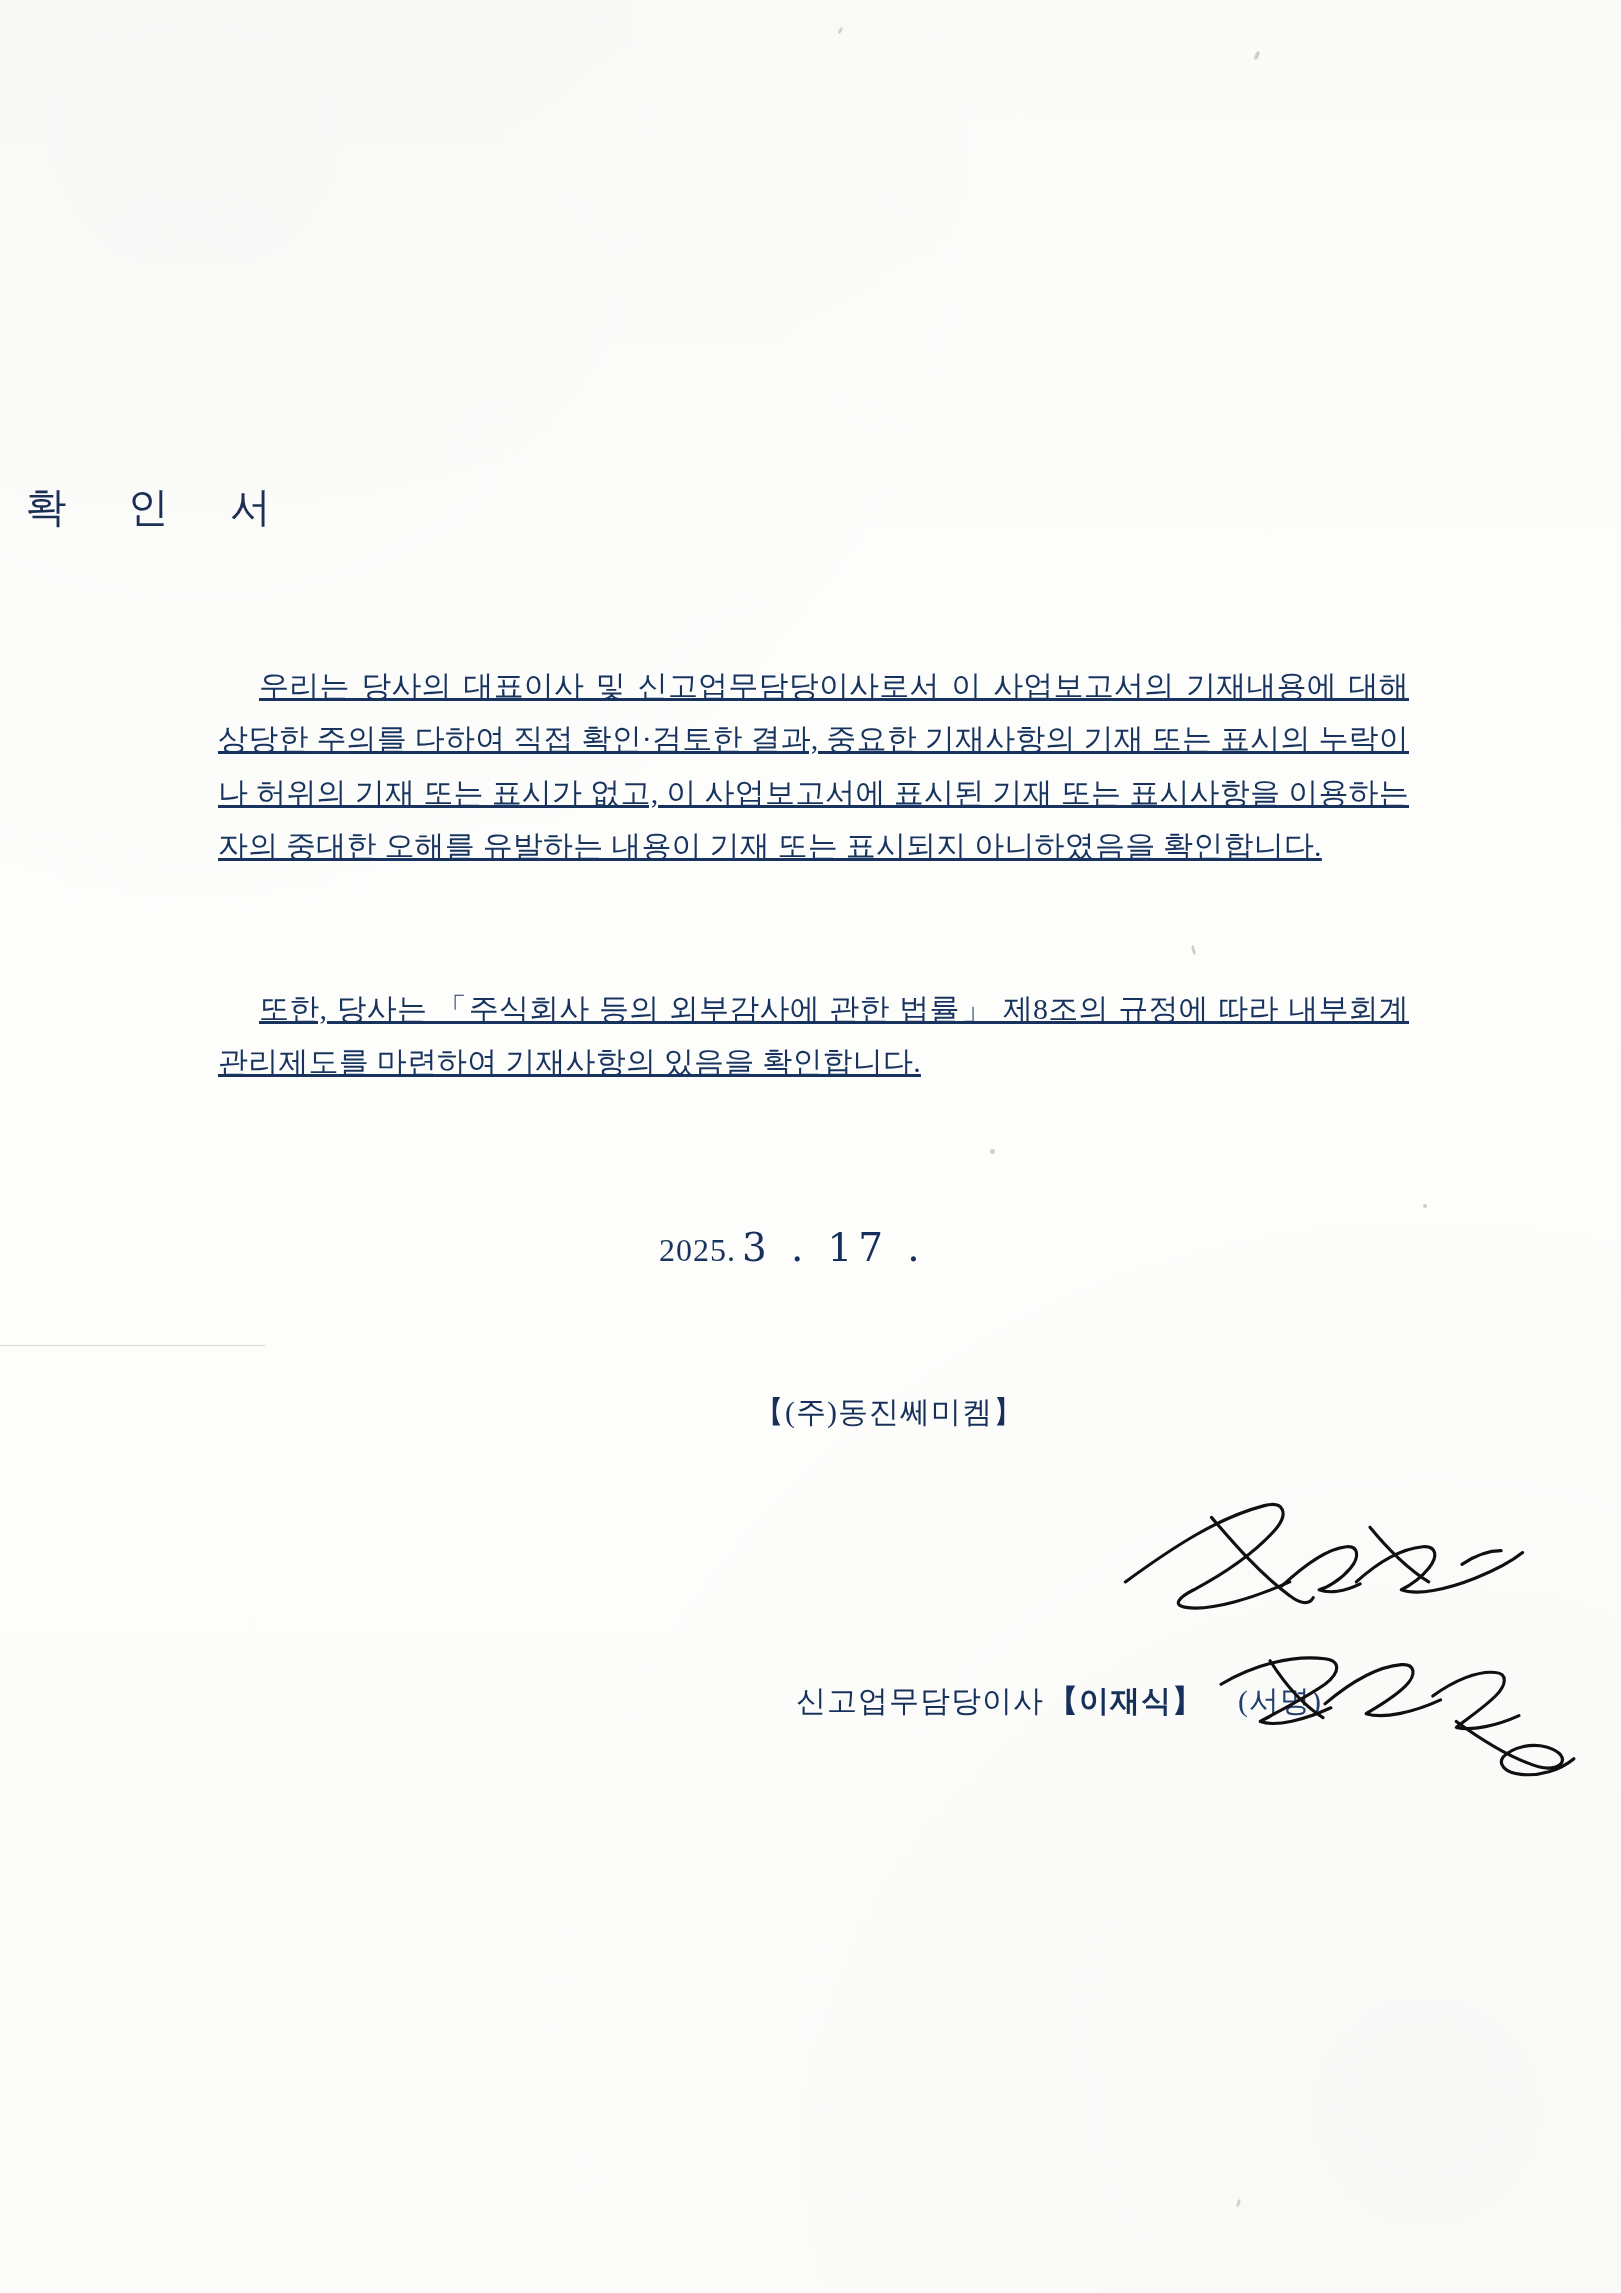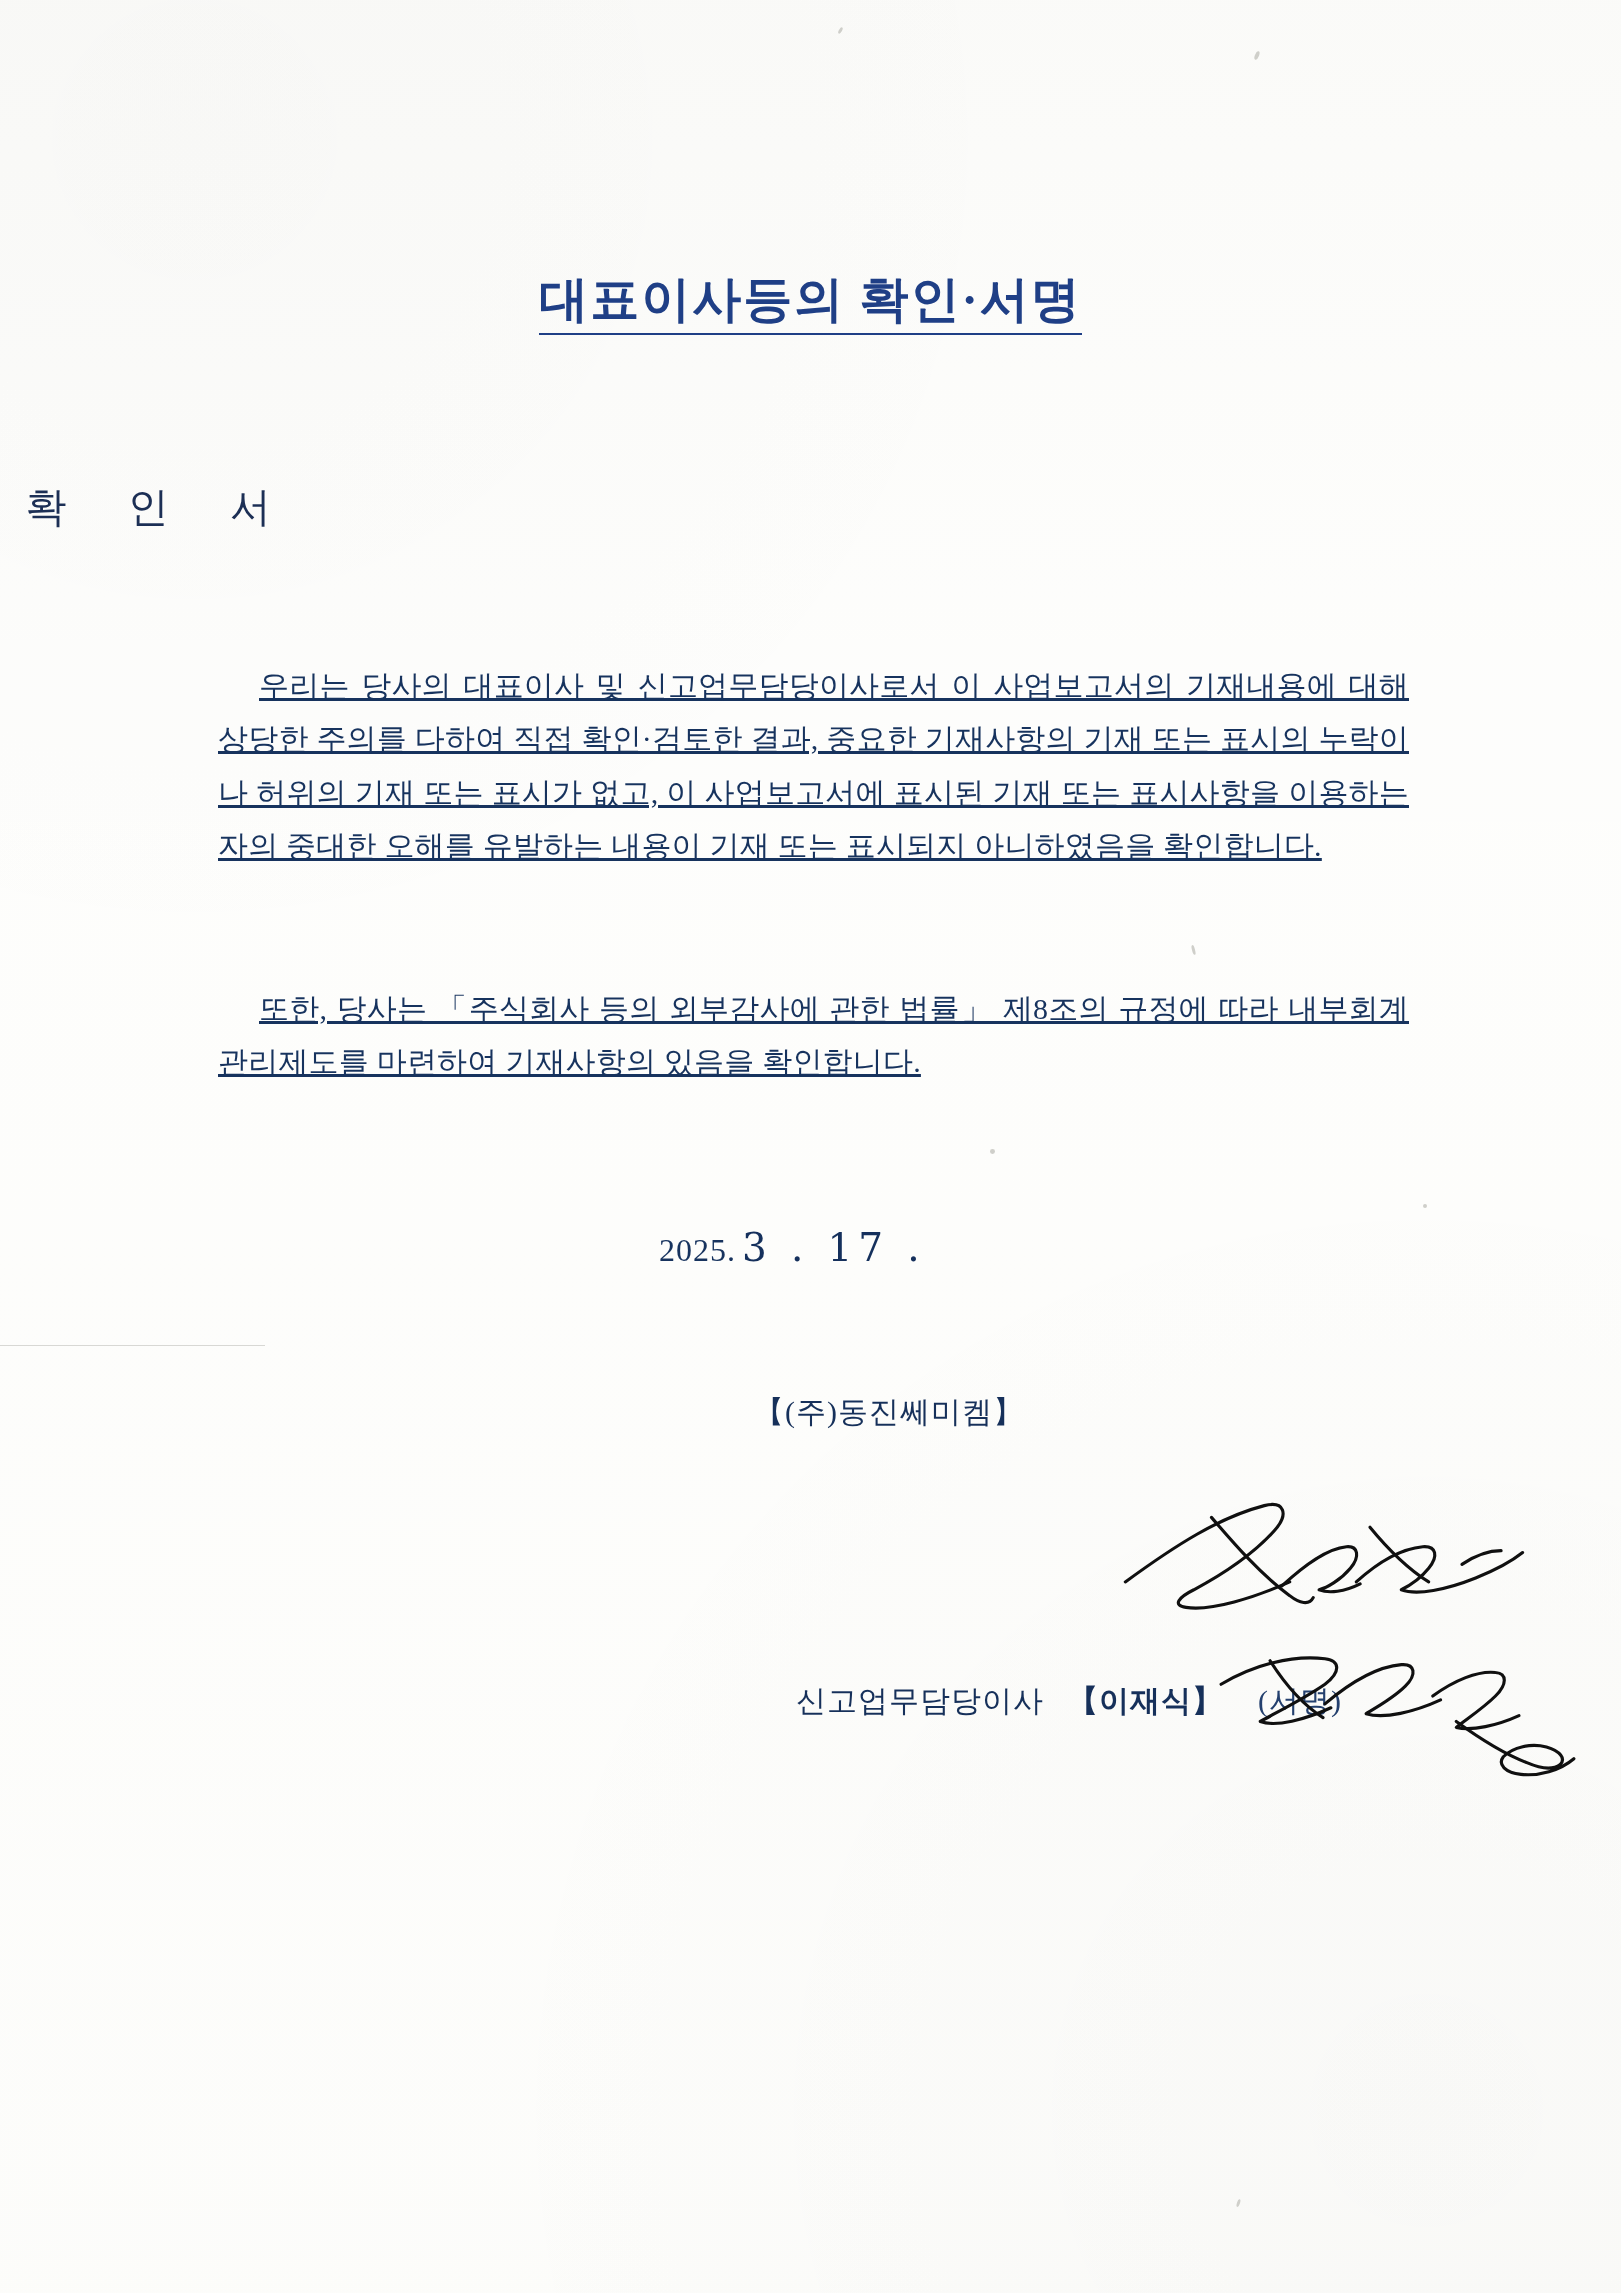--- a/index.html
+++ b/index.html
@@ -127,21 +127,21 @@
     position: absolute;
     font-size: 30px;
     color: #16305a;
     letter-spacing: 1px;
     white-space: nowrap;
   }
   .sig-ceo { left: 796px; top: 1492px; }
   .sig-officer { left: 796px; top: 1681px; }
   .sig-role { display: inline-block; }
   .sig-name { display: inline-block; margin-left: 94px; font-weight: 700; }
-  .sig-officer .sig-name { margin-left: 24px; }
+  .sig-officer .sig-name { margin-left: 4px; }
   .sig-mark { display: inline-block; margin-left: 45px; color: #24406e; }
   .sig-officer .sig-mark { margin-left: 35px; }
 
   
   .sig-ink {
     position: absolute;
     pointer-events: none;
   }
   .ink-ceo { left: 1117px; top: 1488px; width: 412px; height: 137px; }
   .ink-officer { left: 1215px; top: 1647px; width: 363px; height: 147px; }
@@ -164,23 +164,20 @@
 
   <div class="speck s1"></div>
   <div class="speck s2"></div>
   <div class="speck s3"></div>
   <div class="speck s4"></div>
   <div class="speck s5"></div>
   <div class="speck s6"></div>
 
   <div class="content">
 
-    <div class="doc-title">
-      <span class="u">대표이사등의 확인·서명</span>
-    </div>
 
     <div class="doc-subtitle">확 인 서</div>
 
     <div class="body-block p1">
       <span class="indent">우리는 당사의 대표이사 및 신고업무담당이사로서 이 사업보고서의 기재내용에 대해 상당한 주의를 다하여 직접 확인·검토한 결과, 중요한 기재사항의 기재 또는 표시의 누락이나 허위의 기재 또는 표시가 없고, 이 사업보고서에 표시된 기재 또는 표시사항을 이용하는 자의 중대한 오해를 유발하는 내용이 기재 또는 표시되지 아니하였음을 확인합니다.</span>
     </div>
 
     <div class="body-block p2">
       <span class="indent">또한, 당사는 「주식회사 등의 외부감사에 관한 법률」 제8조의 규정에 따라 내부회계관리제도를 마련하여 기재사항의 있음을 확인합니다.</span>
     </div>

